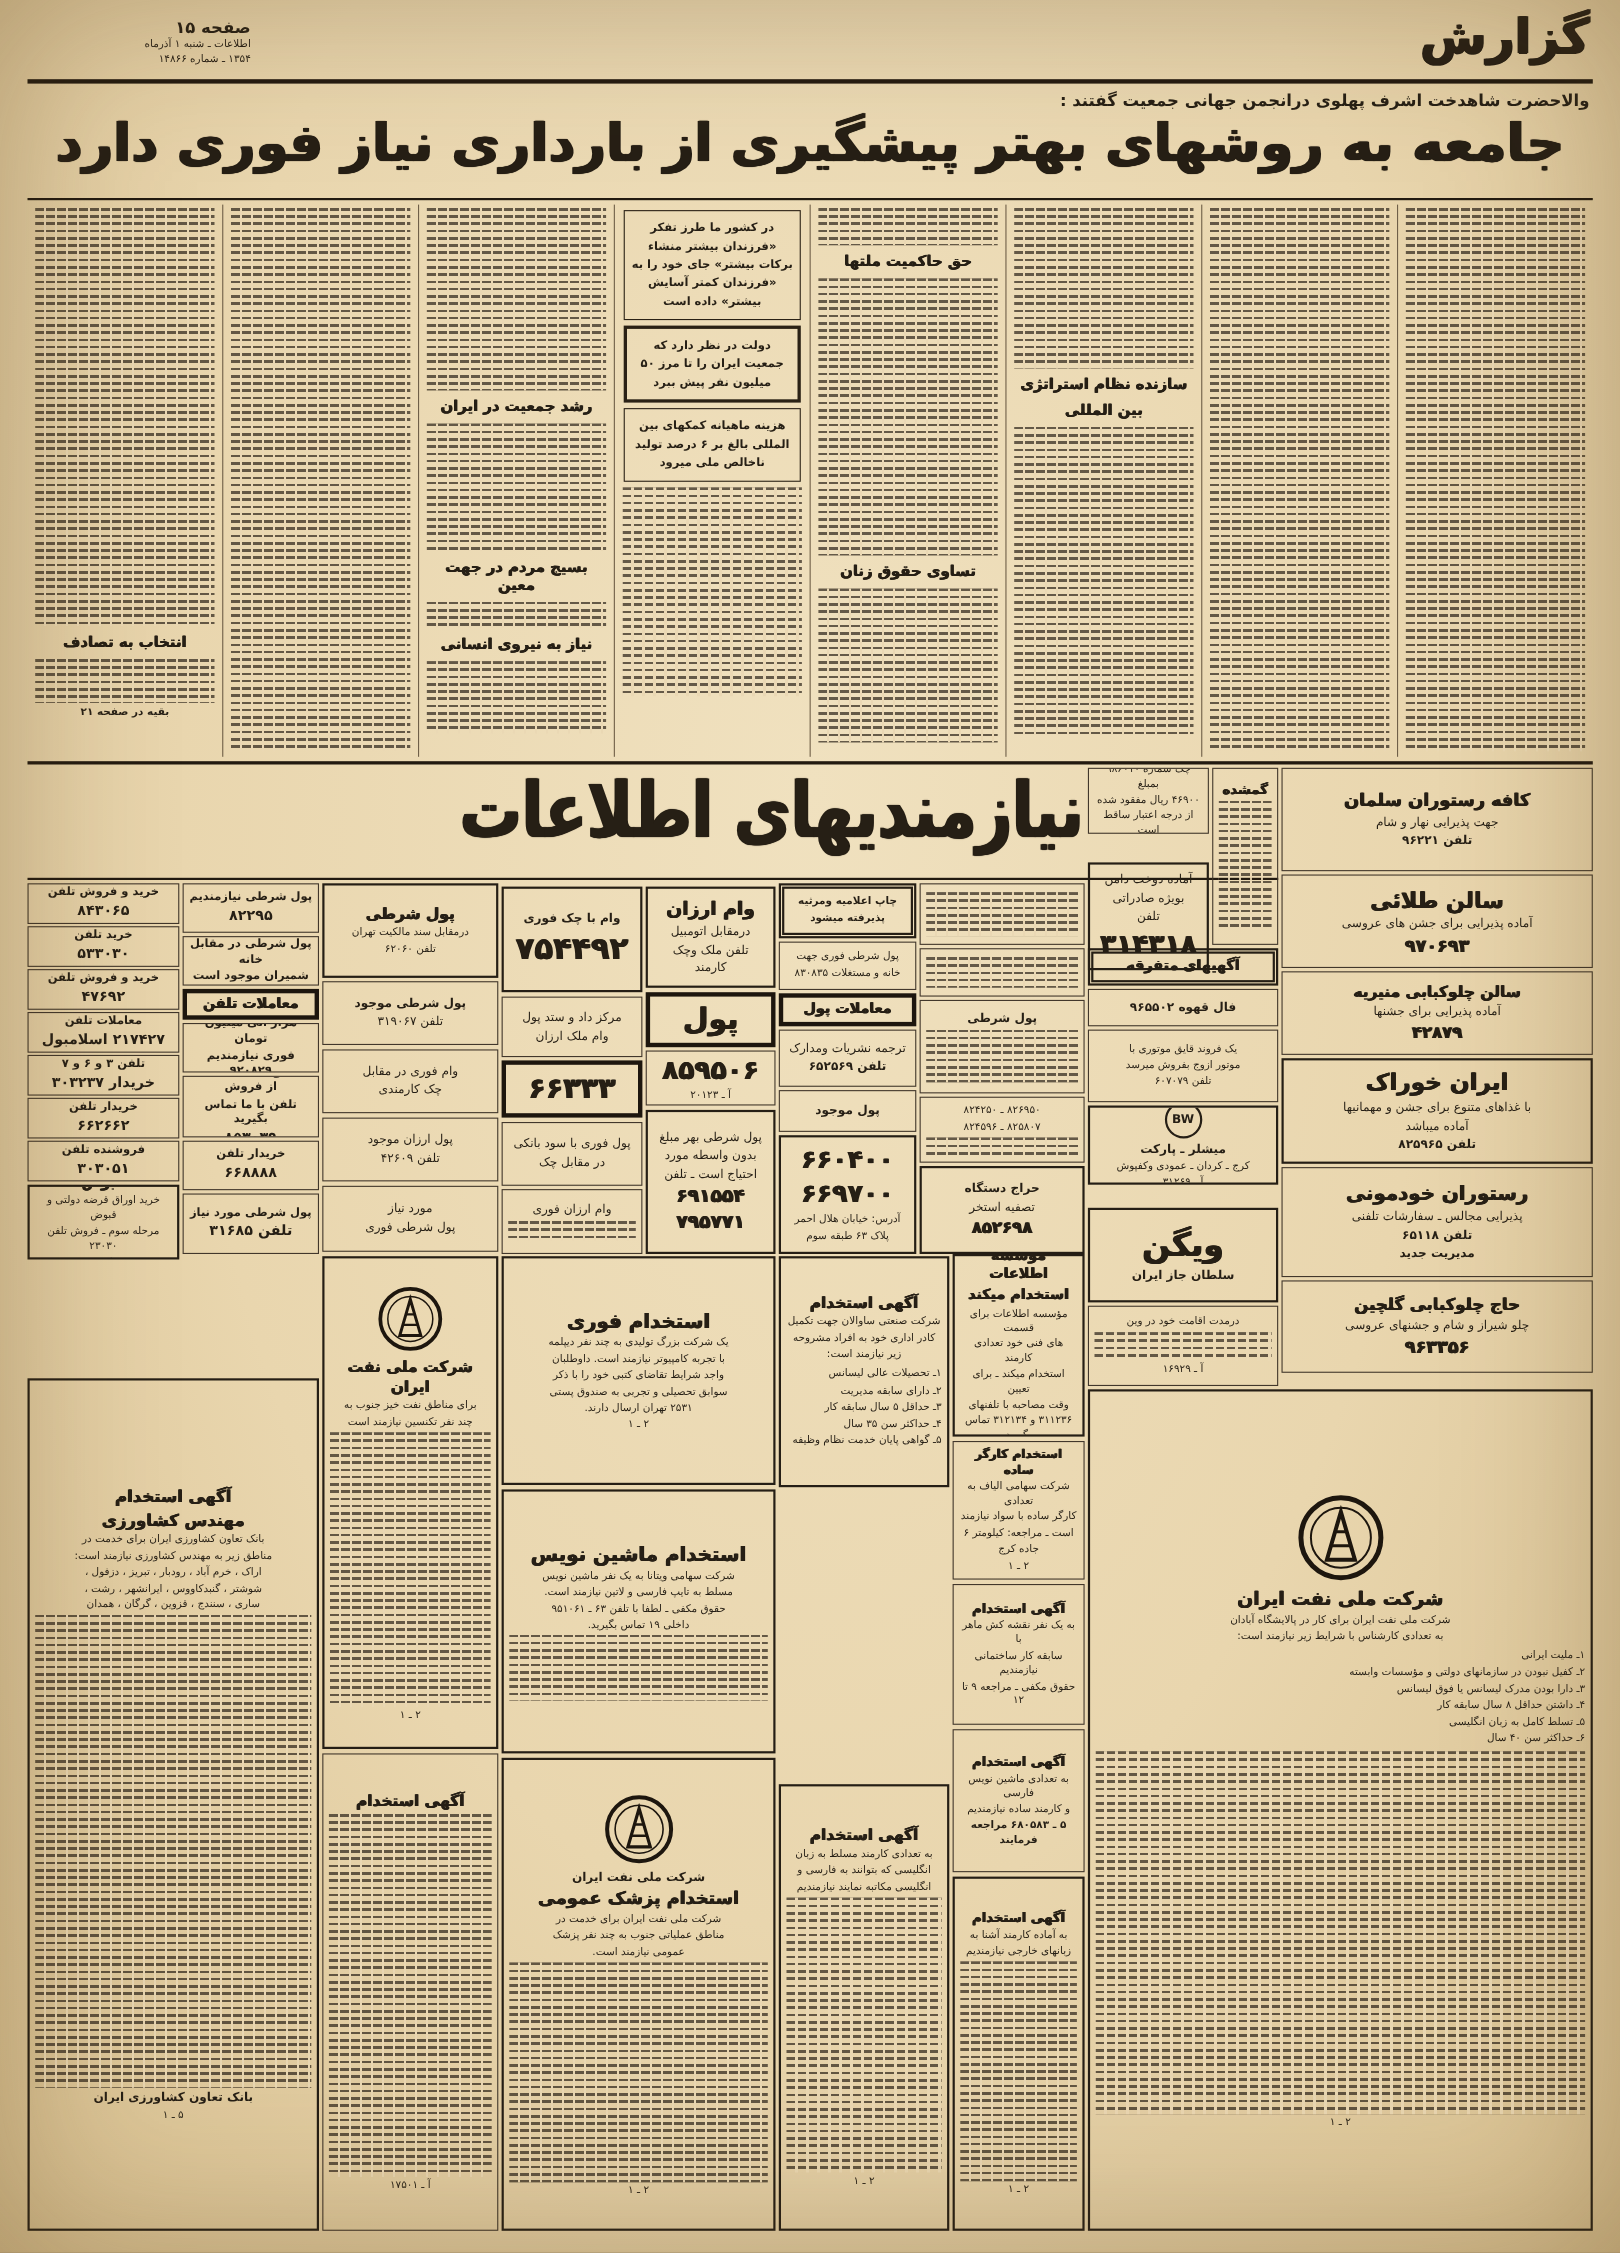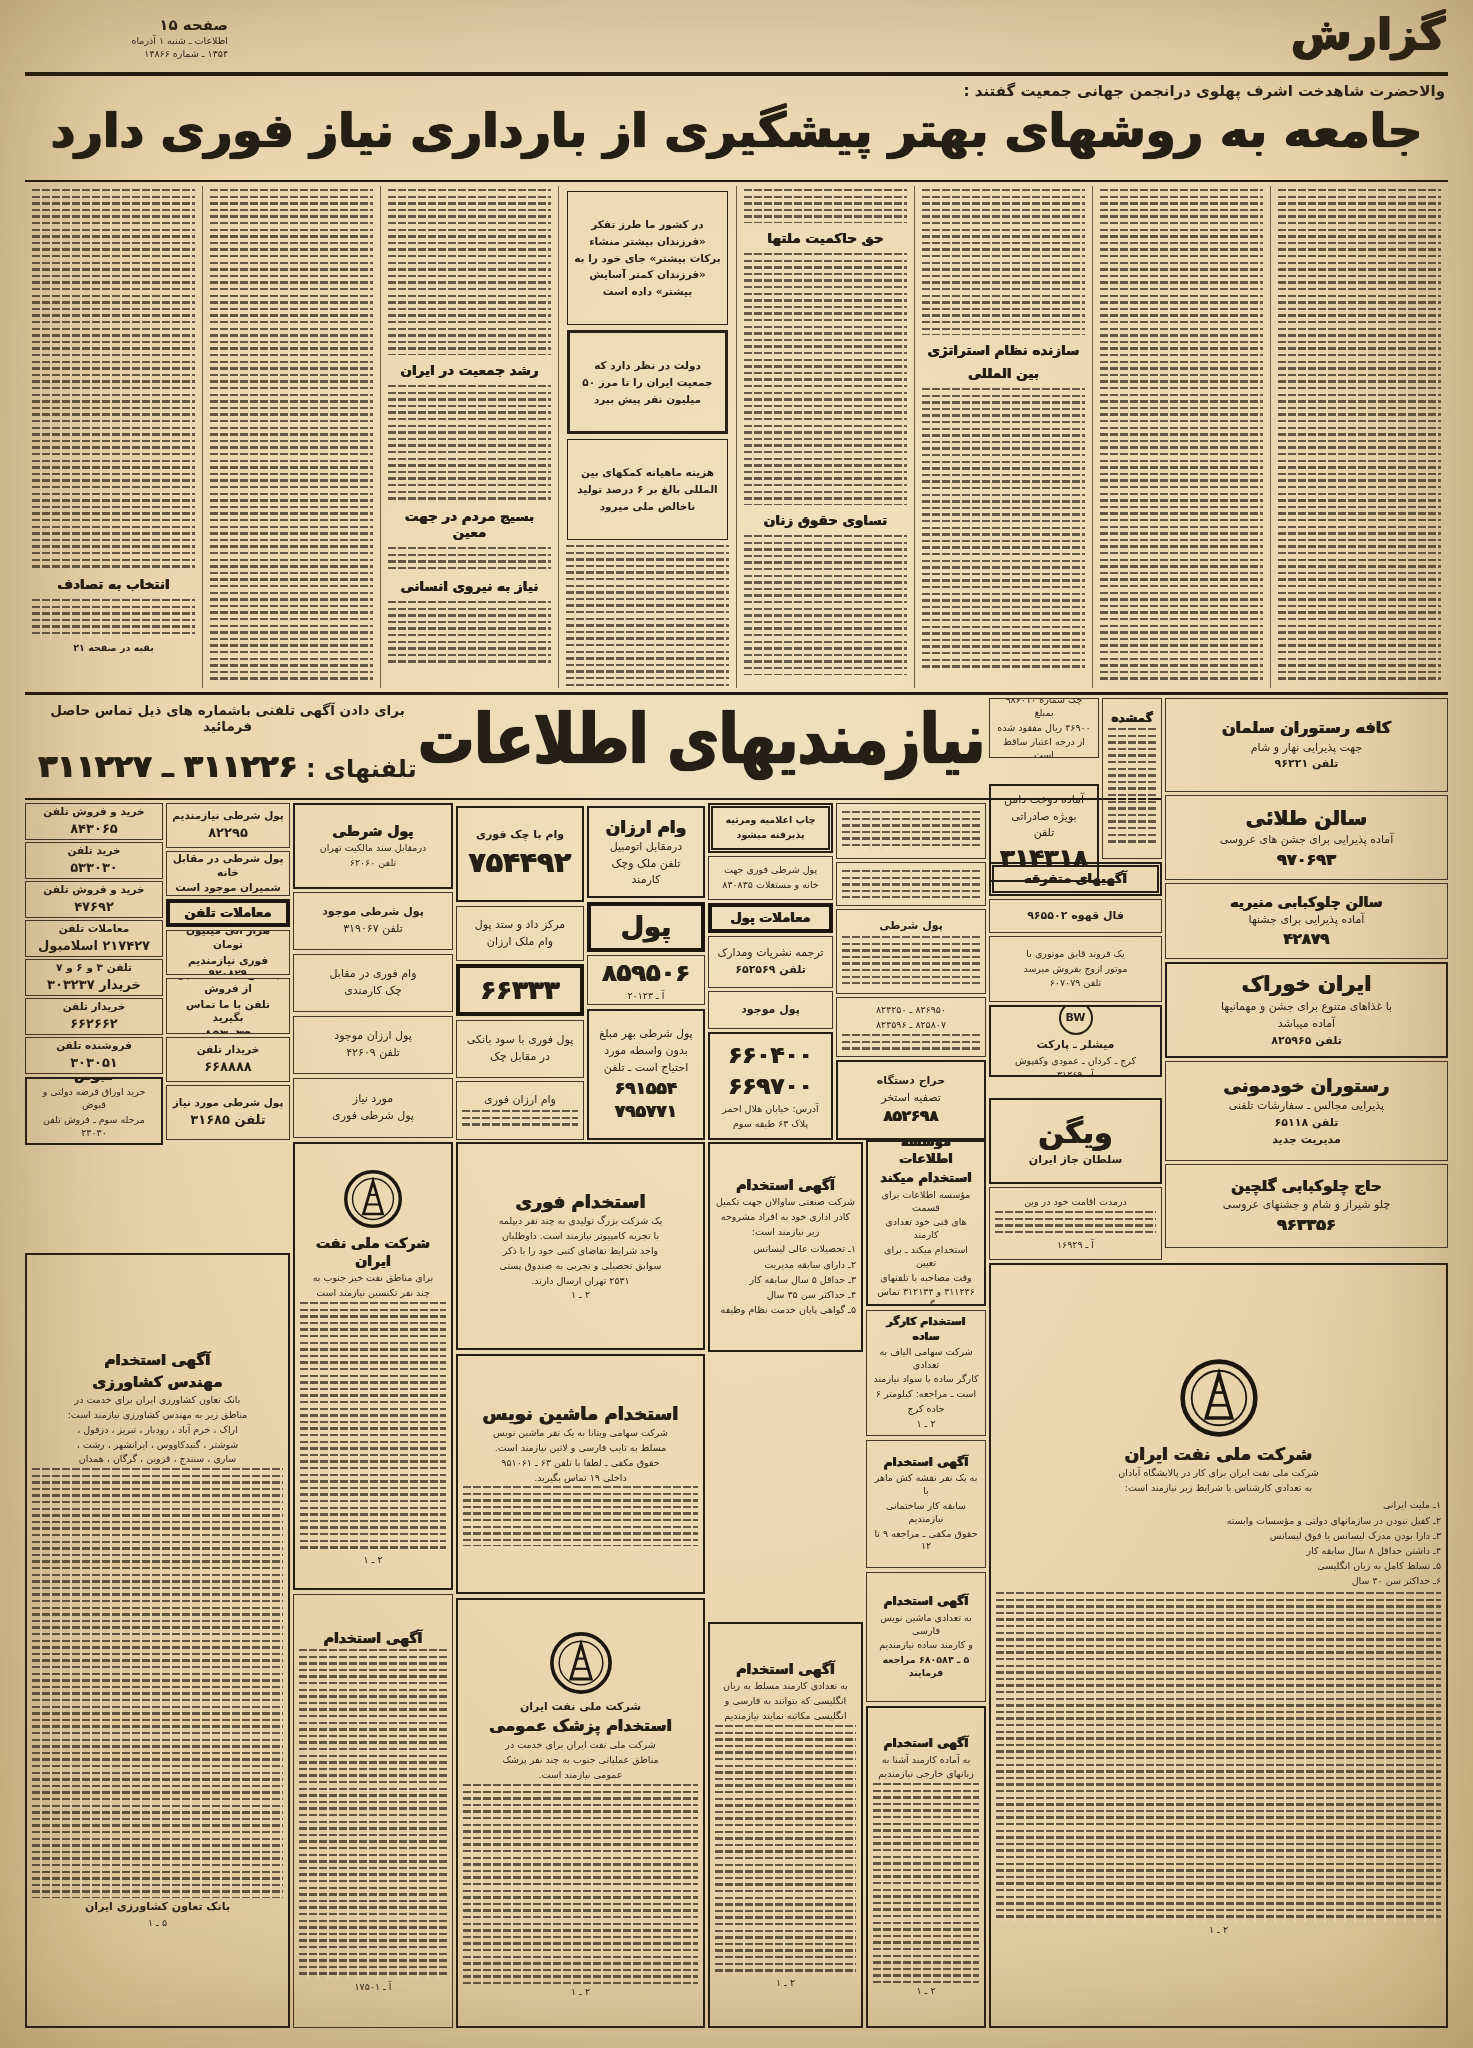--- a/index.html
+++ b/index.html
@@ -21,21 +21,21 @@
     text-shadow:1px 0 currentColor,-1px 0 currentColor,0 1px currentColor;}
   .kicker{position:absolute;top:82px;right:28px;font-size:15px;font-weight:bold;}
   .headline{position:absolute;top:102px;left:25px;right:25px;margin:0;font-size:48px;font-weight:bold;
     text-align:center;white-space:nowrap;letter-spacing:-1.5px;
     text-shadow:0 0 1px currentColor,1px 0 currentColor,-1px 0 currentColor;}
   #article{position:absolute;top:186px;left:25px;right:25px;height:502px;display:flex;}
   .article-col{flex:1 1 0;padding:0 7px;border-left:1px solid #6f5f48;overflow:hidden;}
   .article-col:last-child{border-left:none;}
   .art-head{font-size:13.5px;font-weight:bold;text-align:center;margin:7px 0;
     text-shadow:.4px 0 currentColor,-.4px 0 currentColor;}
-  .callout{border:1.5px solid #2a2115;margin:5px 1px;padding:24px 5px;font-size:10.5px;font-weight:bold;
+  .callout{border:1.5px solid #2a2115;margin:5px 1px;padding:7px 5px;font-size:10.5px;font-weight:bold;
     text-align:center;line-height:1.6;}
   .callout.heavy{border-width:3.5px;}
   .tex{margin:3px 0;opacity:.88;
     background-image:
       repeating-linear-gradient(to right, rgba(234,216,180,0) 0 8px, #ead8b4 8px 10px),
       repeating-linear-gradient(to bottom, rgba(43,34,24,.8) 0 2.4px, rgba(43,34,24,0) 2.4px 6.6px);}
   .phones-block{position:absolute;left:25px;top:702px;width:405px;text-align:center;}
   .phones-instr{font-size:13.5px;font-weight:bold;margin-bottom:14px;}
   .phones-line{font-size:24px;font-weight:bold;}
   .ph-nums{font-size:31px;letter-spacing:2px;text-shadow:.8px 0 currentColor,-.8px 0 currentColor;}
@@ -128,27 +128,20 @@
       <div class="article-col">
         <div class="tex" style="height: 380px;"></div>
         <div class="art-head">انتخاب به تصادف</div>
         <div class="tex" style="height: 40px;"></div>
         <div class="ad-tiny b">بقیه در صفحه ۲۱</div>
       </div>
     </div>
 
   <div class="hrule article-rule"></div>
 
-  <div class="phones-block">
-    <div class="phones-instr">برای دادن آگهی تلفنی باشماره های ذیل تماس حاصل فرمائید</div>
-    <div class="phones-line">
-      <span class="ph-label">تلفنهای :</span>
-      <span class="ph-nums">۳۱۱۲۲۶ ـ ۳۱۱۲۲۷</span>
-    </div>
-  </div>
 
   <div class="cls-title">نیازمندیهای اطلاعات</div>
 
   <div class="hrule cls-rule"></div>
 
 <div class="ad b-thin" style="left: 25px; top: 803px; width: 138px; height: 37px;">
       <div class="rail-l">خرید و فروش تلفن</div>
       <div class="rail-n">۸۴۳۰۶۵</div>
     </div>
     <div class="ad b-thin" style="left: 25px; top: 842px; width: 138px; height: 37px;">

